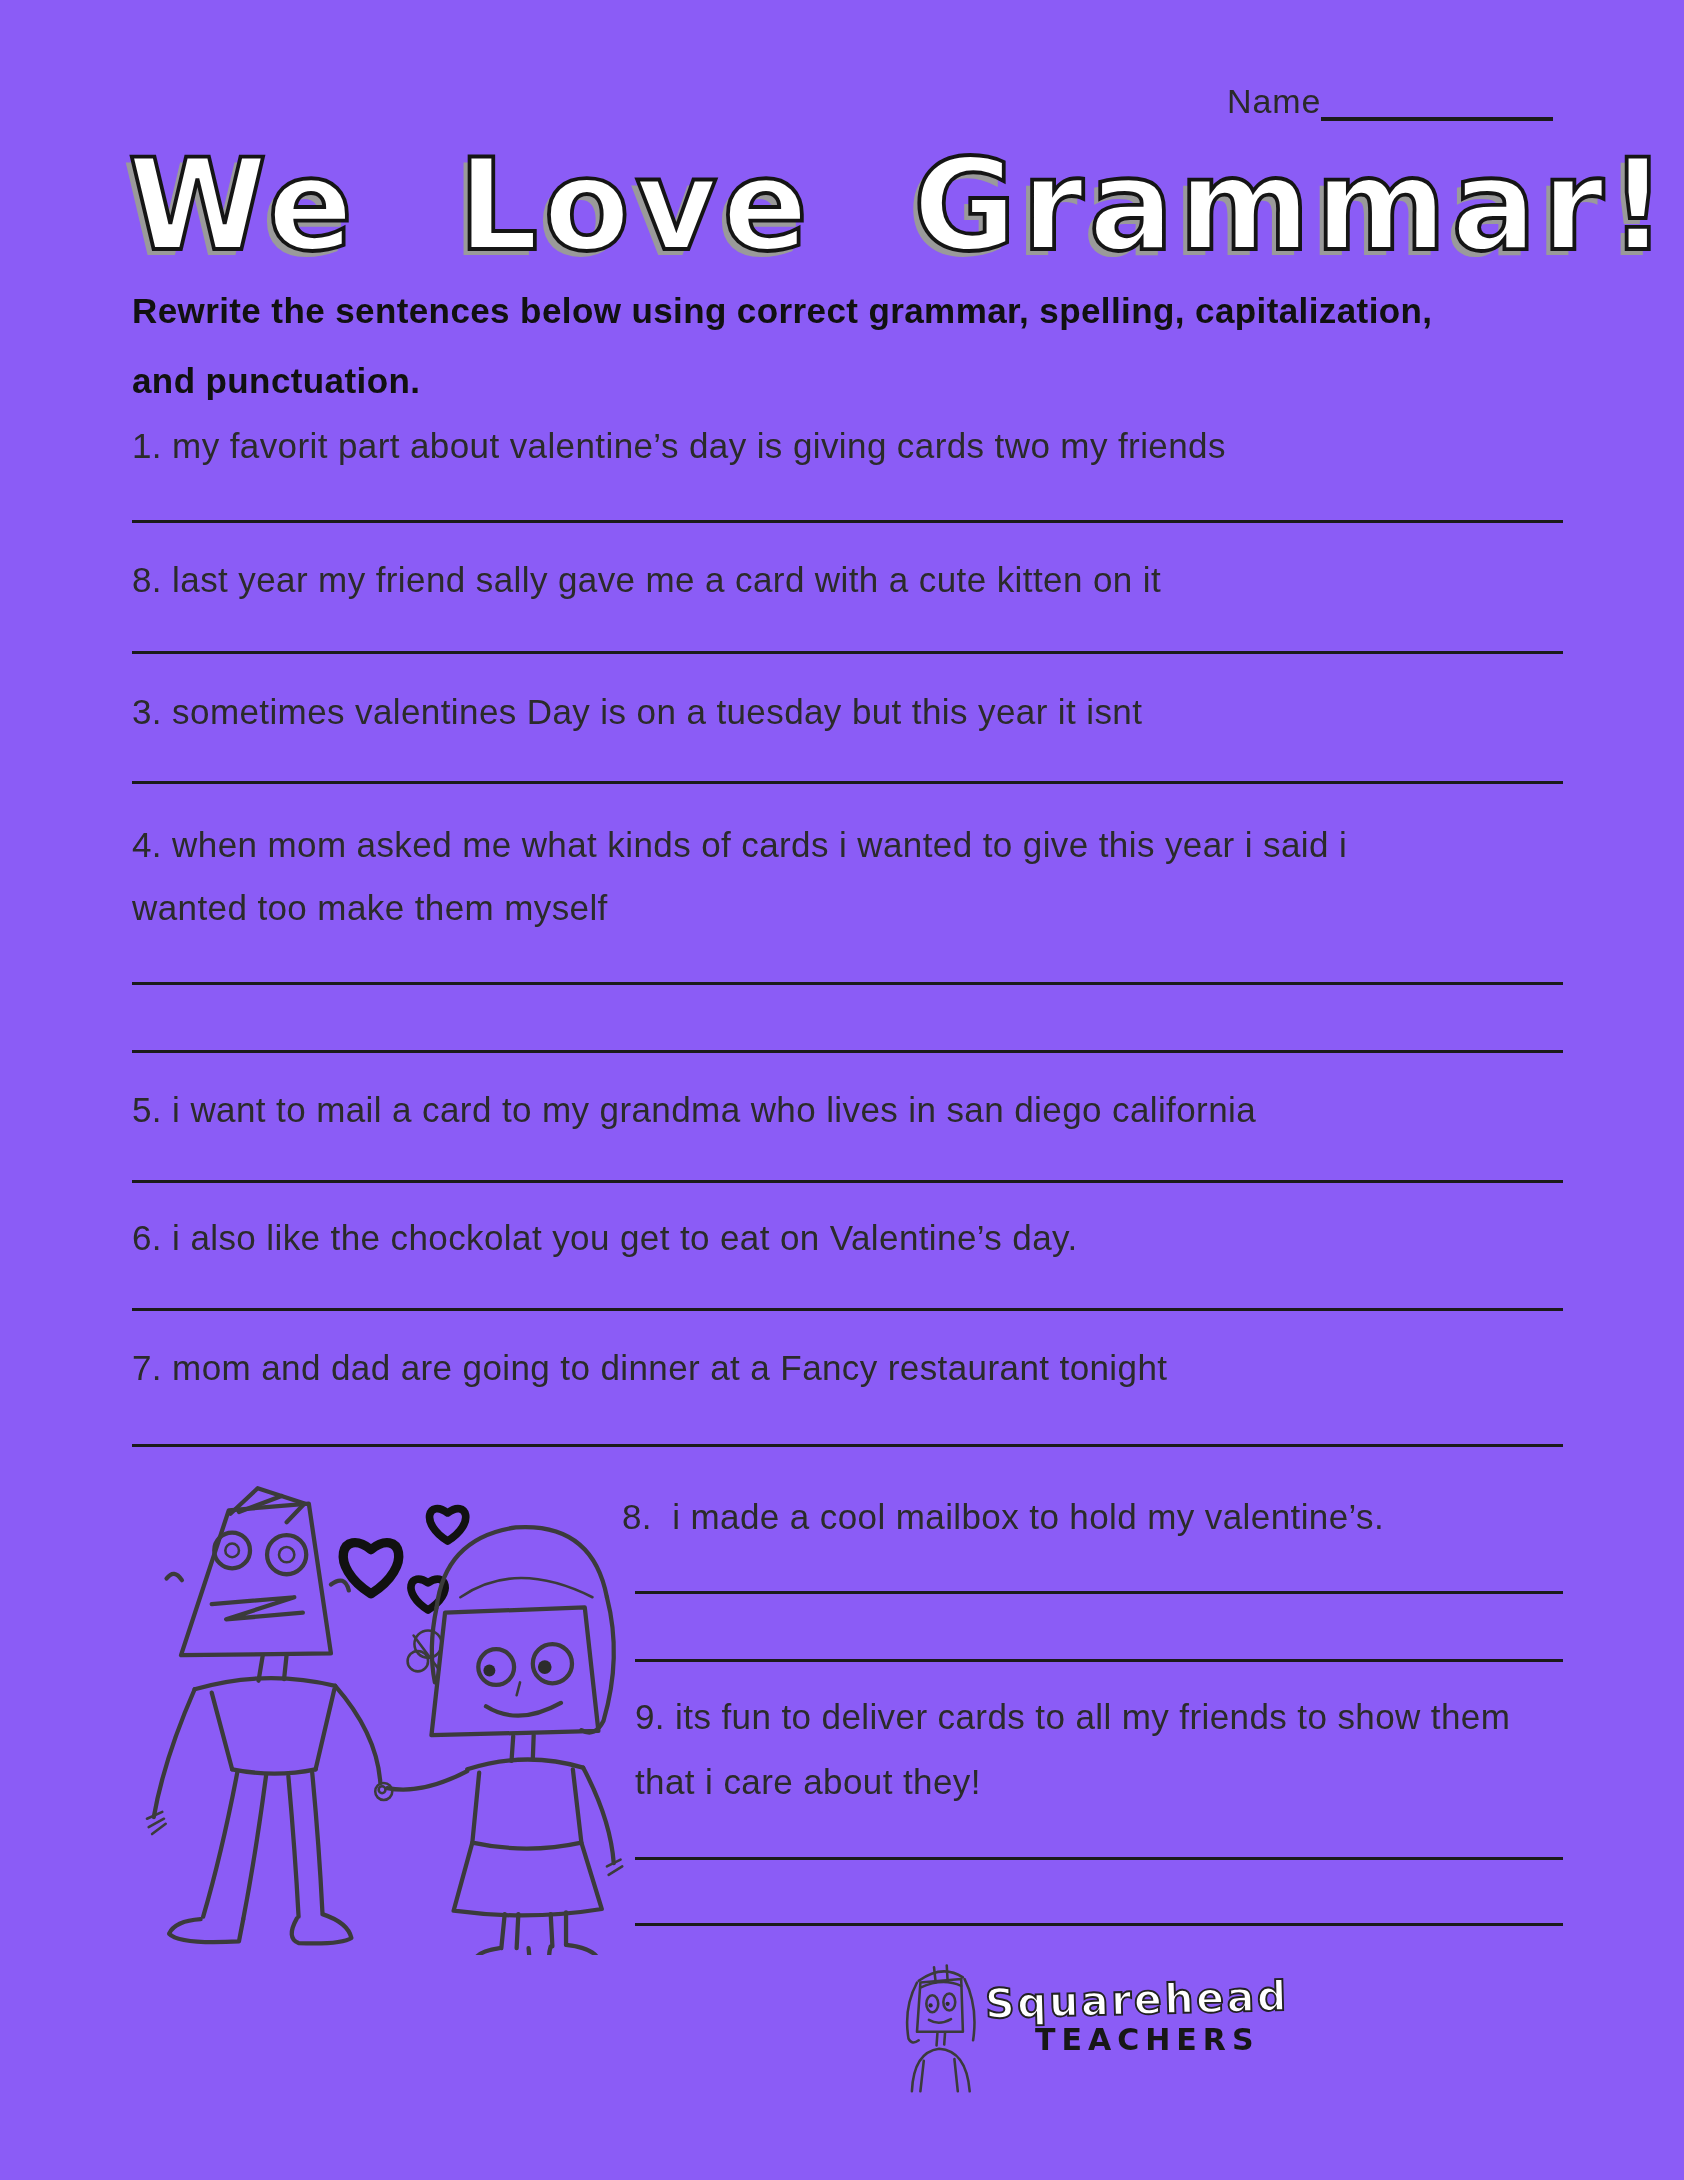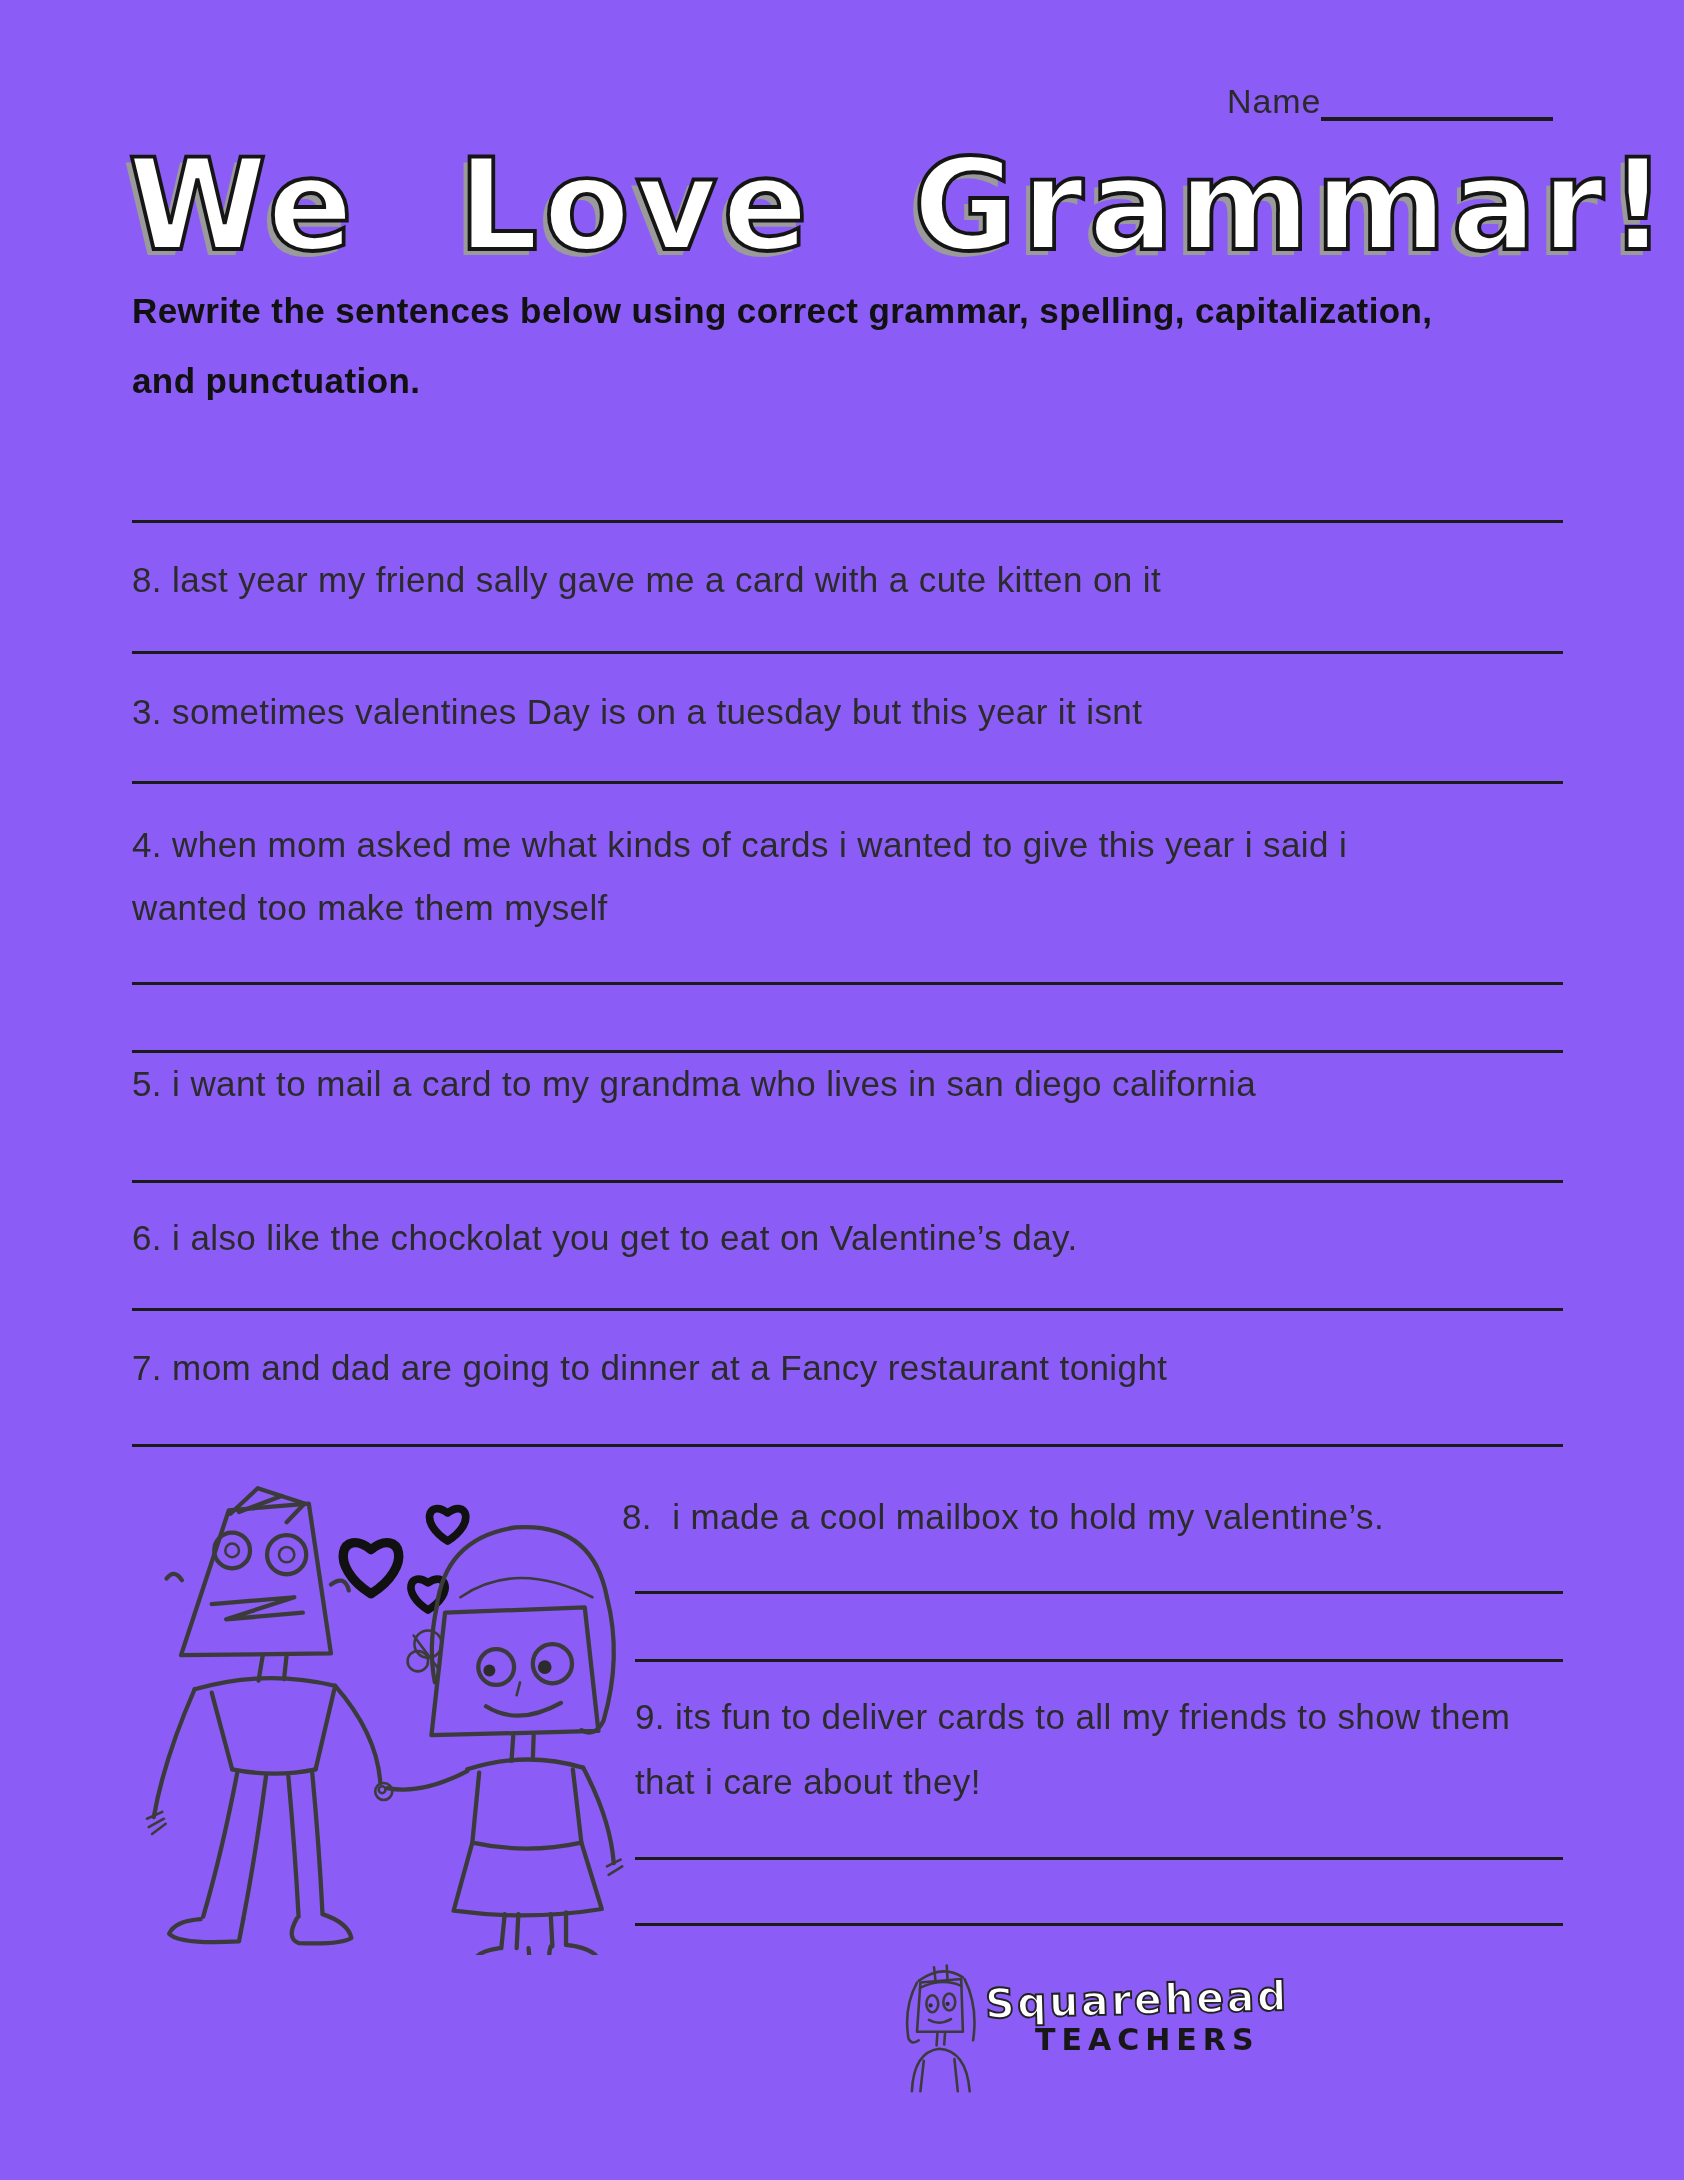--- a/index.html
+++ b/index.html
@@ -89,34 +89,35 @@
 
   <div class="name-block">
     <span>Name</span><span class="name-line"></span>
   </div>
 
   <div class="title">We Love Grammar!</div>
 
   <div class="instructions" id="instr1">Rewrite the sentences below using correct grammar, spelling, capitalization,</div>
   <div class="instructions" id="instr2">and punctuation.</div>
 
+  <div class="q-line" style="top:426px">1. my favorit part about valentine’s day is giving cards two my friends</div>
   <div class="answer-line" style="top:520px"></div>
 
   <div class="q-line" style="top:560px">8. last year my friend sally gave me a card with a cute kitten on it</div>
   <div class="answer-line" style="top:651px"></div>
 
   <div class="q-line" style="top:692px">3. sometimes valentines Day is on a tuesday but this year it isnt</div>
   <div class="answer-line" style="top:781px"></div>
 
   <div class="q-line" style="top:825px">4. when mom asked me what kinds of cards i wanted to give this year i said i</div>
   <div class="q-line" style="top:888px">wanted too make them myself</div>
   <div class="answer-line" style="top:982px"></div>
   <div class="answer-line" style="top:1050px"></div>
 
-  <div class="q-line" style="top:1064px">5. i want to mail a card to my grandma who lives in san diego california</div>
+  <div class="q-line" style="top:1090px">5. i want to mail a card to my grandma who lives in san diego california</div>
   <div class="answer-line" style="top:1180px"></div>
 
   <div class="q-line" style="top:1218px">6. i also like the chockolat you get to eat on Valentine’s day.</div>
   <div class="answer-line" style="top:1308px"></div>
 
   <div class="q-line" style="top:1348px">7. mom and dad are going to dinner at a Fancy restaurant tonight</div>
   <div class="answer-line" style="top:1444px"></div>
 
   <div class="q-line indent" style="top:1497px">8.  i made a cool mailbox to hold my valentine’s.</div>
   <div class="answer-line short" style="top:1591px"></div>

